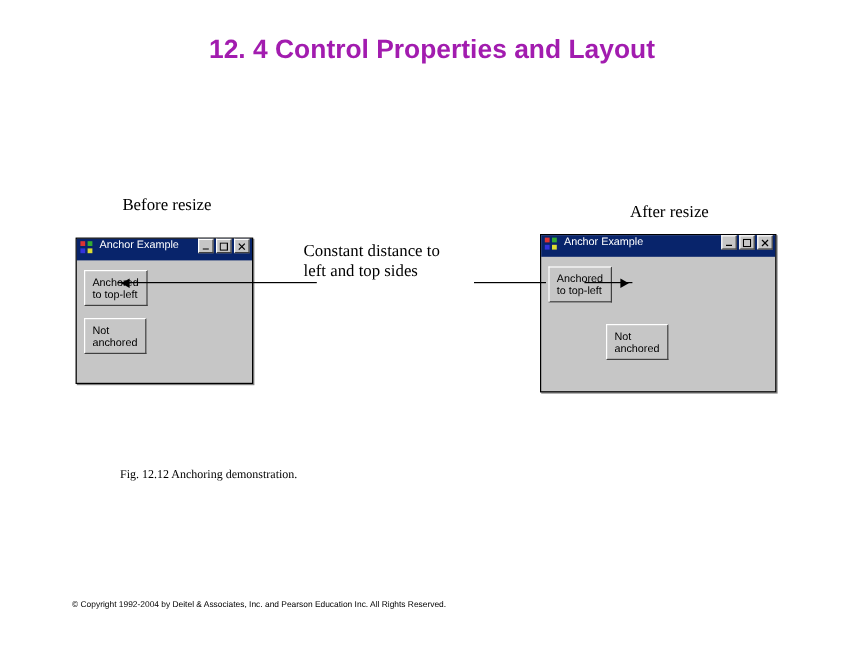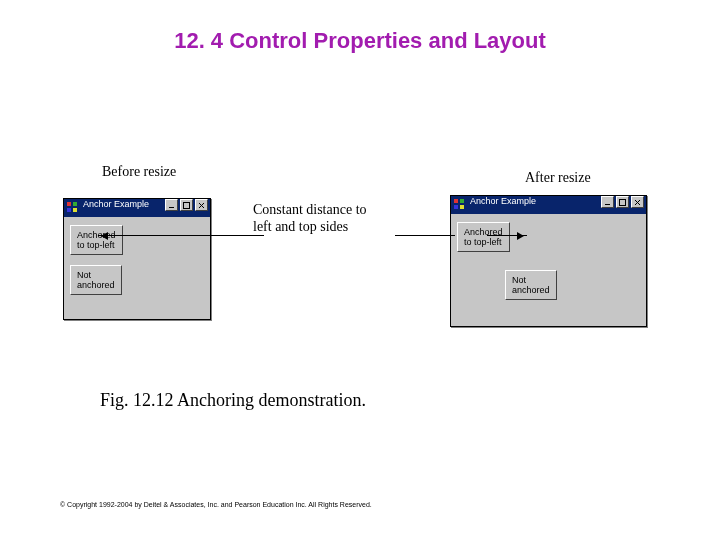--- a/index.html
+++ b/index.html
@@ -8,21 +8,21 @@
   .win{position:absolute;border:1px solid #000;background:#c6c6c6;box-shadow:1px 1px 0 #808080}
   .tb{height:18px;background:linear-gradient(#08246b,#08246b);display:flex;padding:0 2px;gap:2px}
   .tb .logo{width:12px;height:12px;display:inline-block}
   .tb .tt{color:#fff;font-family:Tahoma,Arial,sans-serif;font-size:9px;flex:1;padding-left:3px;white-space:nowrap}
   .tb .btn{width:13px;height:12px;background:#c6c6c6;border:1px solid #fff;border-right-color:#404040;border-bottom-color:#404040;box-sizing:border-box;display:flex;align-items:center;justify-content:center}
   .tb .btn svg{display:block}
   .client{position:relative;height:calc(100% - 18px)}
   .wbtn{position:absolute;background:#c6c6c6;border:1px solid #fff;border-right-color:#404040;border-bottom-color:#404040;padding:4px 6px;font-family:Tahoma,Arial,sans-serif;font-size:9px;line-height:10px;white-space:pre}
   .arrow{position:absolute;height:1px;background:#000}
   .arrow::before{content:"";position:absolute;left:-1px;top:-3px;border:4px solid transparent;border-right:7px solid #000}
-  .caption{position:absolute;font-size:18px}
+  .caption{position:absolute;font-size:10px}
   .copy{position:absolute;left:60px;bottom:32px;font-family:Arial,sans-serif;font-size:7px}
 </style>
 </head>
 <body>
 
 <div class="title">12. 4  Control Properties and Layout</div>
 
 <div class="label" style="left:102px;top:164px">Before resize</div>
 <div class="label" style="left:525px;top:170px">After resize</div>
 

